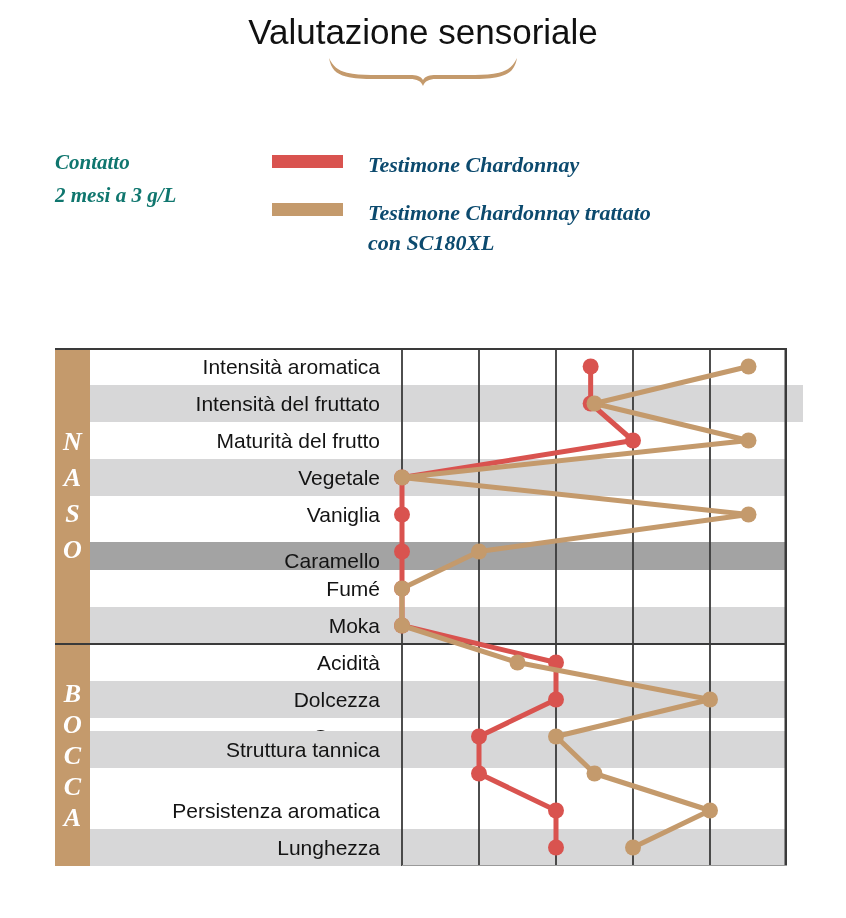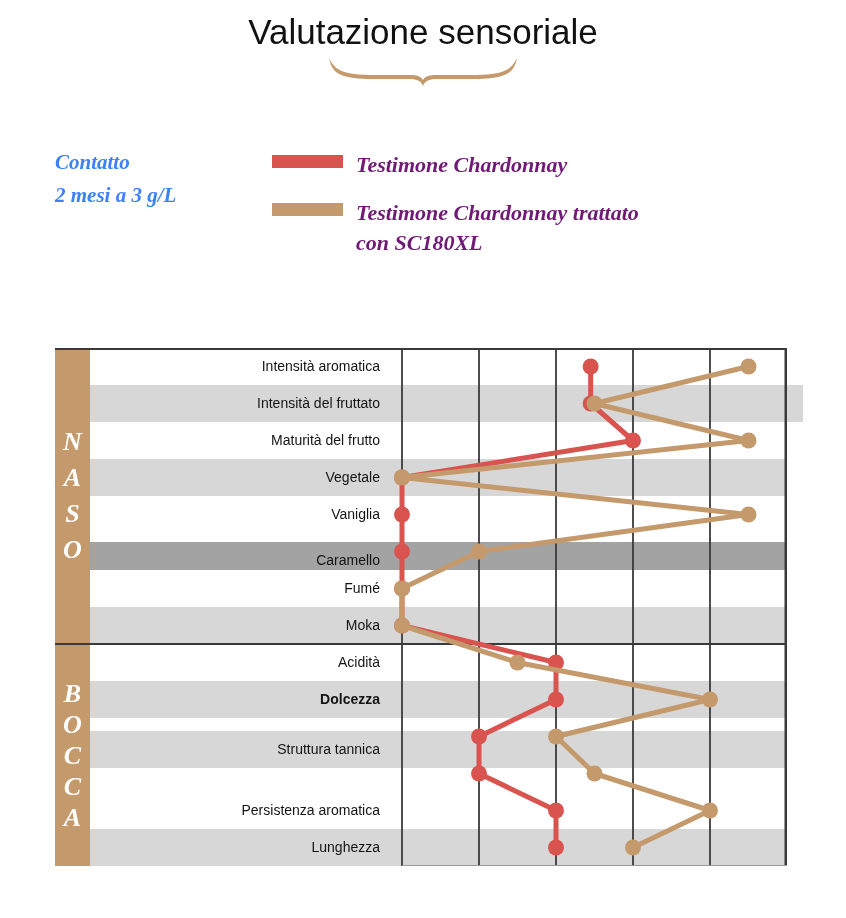--- a/index.html
+++ b/index.html
@@ -6,42 +6,42 @@
   .page{position:relative;width:846px;height:918px;background:#fff;overflow:hidden;
         font-family:"Liberation Sans",sans-serif;border-radius:26px;}
 
   .title{position:absolute;top:12px;left:0;width:100%;margin:0;text-align:center;
          font-size:35px;font-weight:400;color:#111;letter-spacing:0;}
 
   .brace{position:absolute;top:57px;left:50%;transform:translateX(-50%);}
 
   .contact{position:absolute;left:55px;top:146px;
            font-family:"Liberation Serif",serif;font-style:italic;font-weight:bold;
-           font-size:21px;line-height:33px;color:#3b82f6;}
+           font-size:21px;line-height:33px;color:#0f766e;}
 
   .legend{position:absolute;left:272px;top:150px;}
   .legend-item{display:flex;align-items:flex-start;margin-bottom:18px;}
   .legend-swatch{width:71px;height:13px;margin-top:5px;flex:0 0 auto;}
-  .legend-text{margin-left:13px;font-family:"Liberation Serif",serif;
+  .legend-text{margin-left:25px;font-family:"Liberation Serif",serif;
                font-style:italic;font-weight:bold;font-size:22px;line-height:30px;
-               color:#701a75;white-space:nowrap;}
+               color:#0c4a6e;white-space:nowrap;}
 
   .chart{position:absolute;left:55px;top:348px;width:732px;height:518px;}
   .band{position:absolute;left:0;top:0;width:35px;height:518px;}
   .band-section{position:absolute;left:0;width:35px;display:flex;flex-direction:column;
                 align-items:center;justify-content:center;
                 font-family:"Liberation Serif",serif;font-style:italic;font-weight:bold;
                 color:#ffffff;}
   .band-letter{display:block;text-align:center;}
 
   .rows{position:absolute;left:35px;top:0;width:697px;height:518px;}
   .row{position:absolute;left:0;width:697px;height:37px;}
   .row-label{position:absolute;left:0;top:0;width:312px;height:37px;line-height:37px;
              text-align:right;padding-right:22px;box-sizing:border-box;
-             font-size:14px;color:#141414;white-space:nowrap;}
+             font-size:21px;color:#141414;white-space:nowrap;}
 
   .plot-svg{position:absolute;left:0;top:0;overflow:visible;}
 </style>
 </head>
 <body>
 
 <div class="page">
 
   <h1 class="title">Valutazione sensoriale</h1>
 
@@ -111,21 +111,21 @@
         </div>
         <div class="row" style="top: 222px; background: rgb(255, 255, 255);">
           <div class="row-label">Fumé</div>
         </div>
         <div class="row" style="top: 259px; background: rgb(215, 215, 216);">
           <div class="row-label">Moka</div>
         </div>
         <div class="row" style="top: 296px; background: rgb(255, 255, 255);">
           <div class="row-label">Acidità</div>
         </div>
-        <div class="row" style="top: 333px; background: rgb(215, 215, 216); font-weight: bold;">
+        <div class="row" style="top: 333px; background: rgb(215, 215, 216);">
           <div class="row-label">Dolcezza</div>
         </div>
         <div class="row" style="top: 370px; background: rgb(255, 255, 255);">
           <div class="row-label">Grasso</div>
         </div>
         <div class="row" style="top: 383px; background: rgb(215, 215, 216);">
           <div class="row-label">Struttura tannica</div>
         </div>
         <div class="row" style="top: 444px; background: rgb(255, 255, 255);">
           <div class="row-label">Persistenza aromatica</div>

